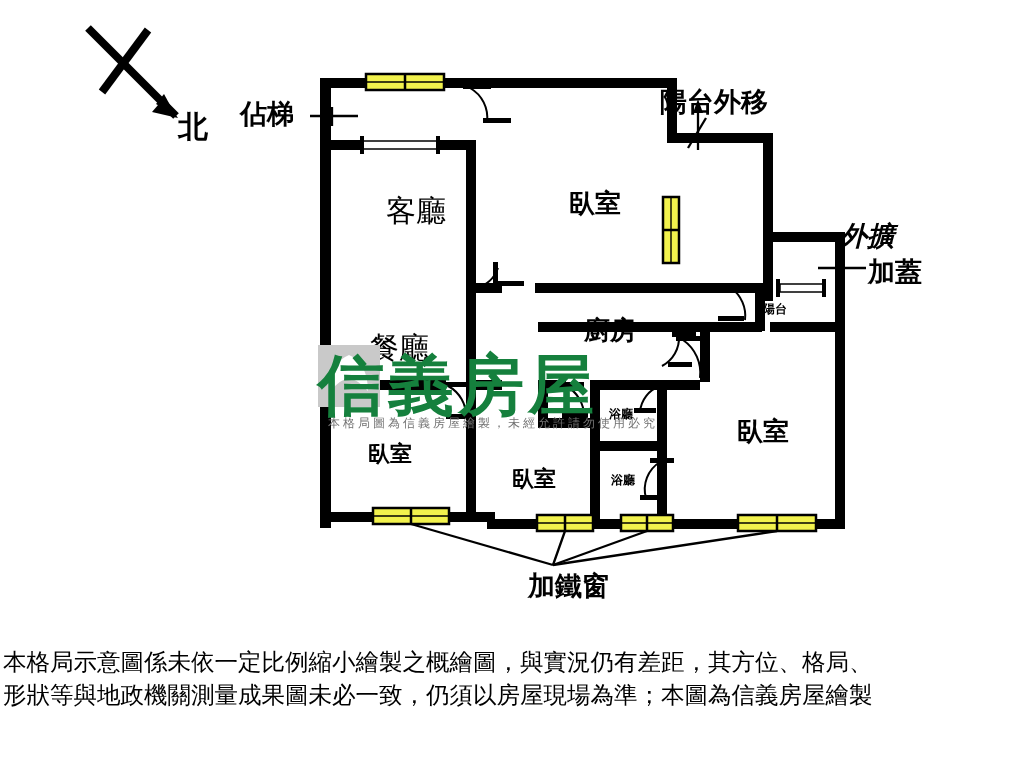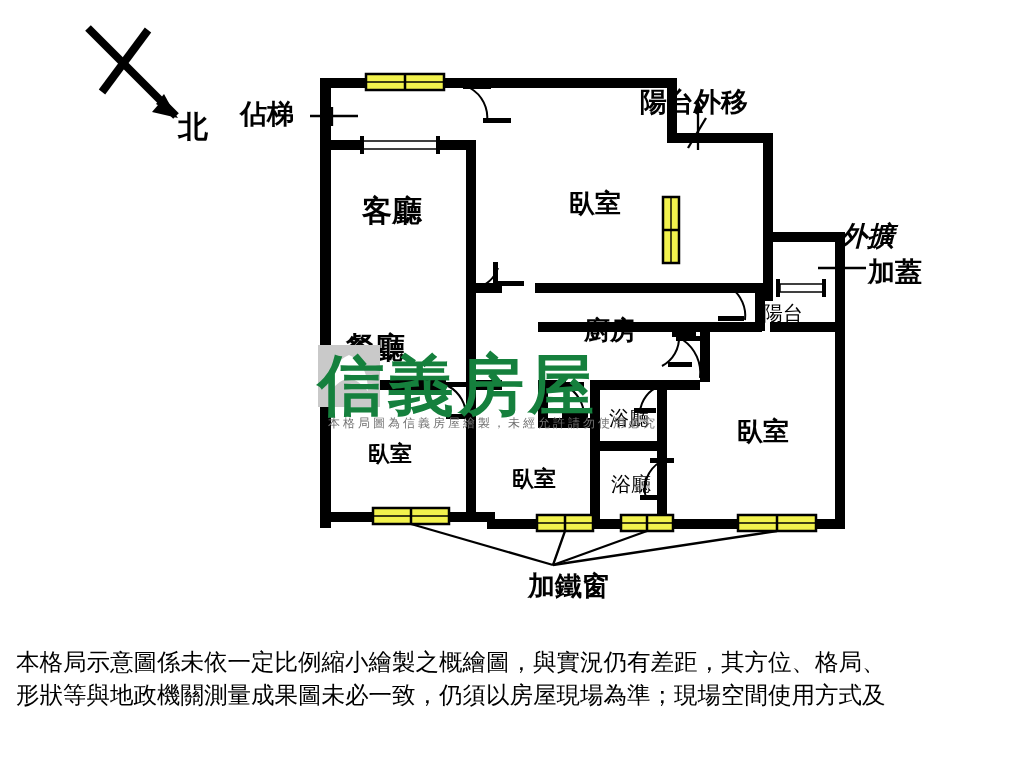--- a/index.html
+++ b/index.html
@@ -3,38 +3,38 @@
 <meta charset="utf-8">
 <style>
   html,body{margin:0;padding:0;background:#fff;}
   body{width:1024px;height:768px;position:relative;overflow:hidden;
        font-family:"DejaVu Sans","Liberation Sans",sans-serif;color:#111;}
 
   #plan{position:absolute;left:0;top:0;width:1024px;height:640px;}
   #plan svg{position:absolute;left:0;top:0;}
 
   .lbl{position:absolute;white-space:nowrap;line-height:1;color:#000;}
-  .lbl-xl{font-size:30px;font-weight:bold;}
+  .lbl-xl{font-size:30px;font-weight:normal;margin-left:24px;}
   .lbl-lg{font-size:26px;font-weight:bold;}
   .lbl-md{font-size:22px;font-weight:bold;}
-  .lbl-sm{font-size:20px;font-weight:normal;}
+  .lbl-sm{font-size:12px;font-weight:bold;}
   .lbl-an{font-size:27px;font-weight:bold;}
   .lbl-north{font-size:30px;font-weight:bold;}
 
   
   #wm{position:absolute;left:318px;top:345px;width:392px;height:90px;
       pointer-events:none;}
   #wmtext{position:absolute;left:0px;top:-4px;font-size:66px;font-weight:bold;
       color:#15803d;letter-spacing:4px;white-space:nowrap;}
   #wmmark{position:absolute;left:0px;top:8px;width:62px;height:62px;}
   #wmsmall{position:absolute;left:10px;top:70px;font-size:12px;color:#737373;
       letter-spacing:3px;white-space:nowrap;}
 
   #disclaimer{position:absolute;left:0px;top:646px;width:1024px;
-      font-size:23.5px;line-height:1.42;color:#000;padding:0 16px;
+      font-size:23.5px;line-height:1.42;color:#000;padding:0 3px;
       box-sizing:border-box;font-weight:normal;}
   #disclaimer div{white-space:nowrap;}
 </style>
 </head>
 <body>
 
 <div id="plan">
 
   <svg width="1024" height="640" viewBox="0 0 1024 640">
 
@@ -199,21 +199,21 @@
       <line x1="647" y1="531" x2="553" y2="565"></line>
       <line x1="777" y1="531" x2="553" y2="565"></line>
     </g>
 
   </svg>
 
   <div class="lbl lbl-north" style="left:178px;top:112px;">北</div>
 
   <div class="lbl lbl-an" style="left:240px;top:100px;">佔梯</div>
 
-  <div class="lbl lbl-an" style="left:640px;top:88px;">陽台外移</div>
+  <div class="lbl lbl-an" style="left:660px;top:88px;">陽台外移</div>
 
   <div class="lbl lbl-an" style="left:840px;top:222px;font-style:italic;">外擴</div>
   <div class="lbl lbl-an" style="left:868px;top:258px;">加蓋</div>
 
   <div class="lbl lbl-an" style="left:528px;top:572px;">加鐵窗</div>
 
   <div class="lbl lbl-xl" style="left:362px;top:196px;">客廳</div>
   <div class="lbl lbl-lg" style="left:569px;top:190px;">臥室</div>
   <div class="lbl lbl-xl" style="left:345px;top:333px;">餐廳</div>
   <div class="lbl lbl-lg" style="left:584px;top:317px;">廚房</div>
@@ -230,14 +230,14 @@
       <path d="M12,46 C12,26 20,14 31,10 C42,14 50,26 50,46 C42,38 38,34 31,34 C24,34 20,38 12,46 Z" fill="#ffffff"></path>
     </svg>
     <div id="wmtext">信義房屋</div>
     <div id="wmsmall">本格局圖為信義房屋繪製，未經允許請勿使用必究</div>
   </div>
 
 </div>
 
 <div id="disclaimer">
   <div>本格局示意圖係未依一定比例縮小繪製之概繪圖，與實況仍有差距，其方位、格局、</div>
-  <div>形狀等與地政機關測量成果圖未必一致，仍須以房屋現場為準；現場空間使用方式及</div>
+  <div>形狀等與地政機關測量成果圖未必一致，仍須以房屋現場為準；本圖為信義房屋繪製</div>
 </div>
 
 </body></html>

